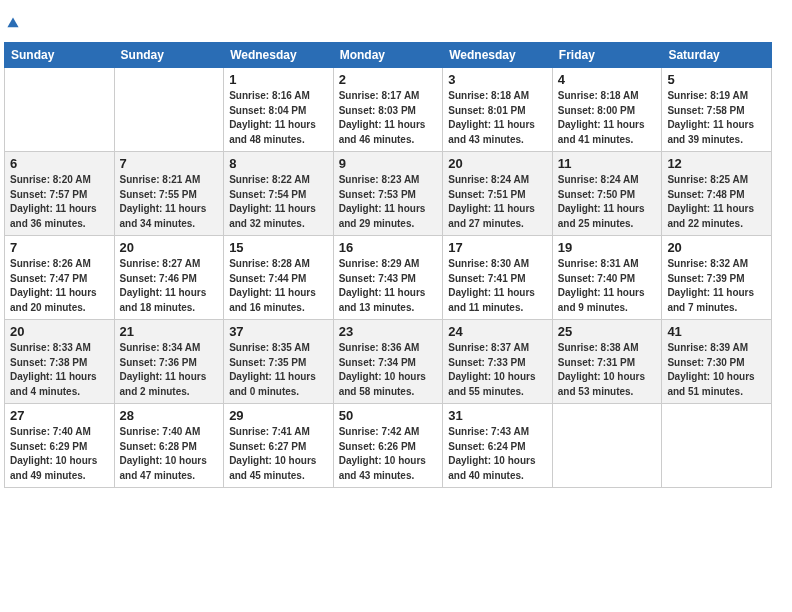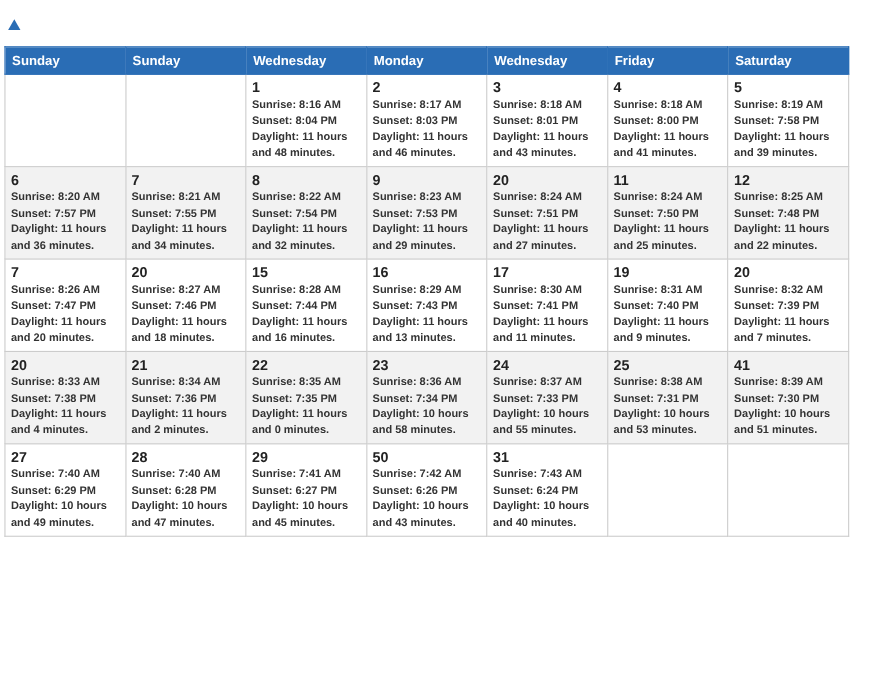--- a/index.html
+++ b/index.html
@@ -227,21 +227,21 @@
         <tr>
           <td>
             <span class="day-num">20</span>
             <div class="day-info">Sunrise: 8:33 AM<br>Sunset: 7:38 PM<br>Daylight: 11 hours and 4 minutes.</div>
           </td>
           <td>
             <span class="day-num">21</span>
             <div class="day-info">Sunrise: 8:34 AM<br>Sunset: 7:36 PM<br>Daylight: 11 hours and 2 minutes.</div>
           </td>
           <td>
-            <span class="day-num">22</span>
+            <span class="day-num">37</span>
             <div class="day-info">Sunrise: 8:35 AM<br>Sunset: 7:35 PM<br>Daylight: 11 hours and 0 minutes.</div>
           </td>
           <td>
             <span class="day-num">23</span>
             <div class="day-info">Sunrise: 8:36 AM<br>Sunset: 7:34 PM<br>Daylight: 10 hours and 58 minutes.</div>
           </td>
           <td>
             <span class="day-num">24</span>
             <div class="day-info">Sunrise: 8:37 AM<br>Sunset: 7:33 PM<br>Daylight: 10 hours and 55 minutes.</div>
           </td>

